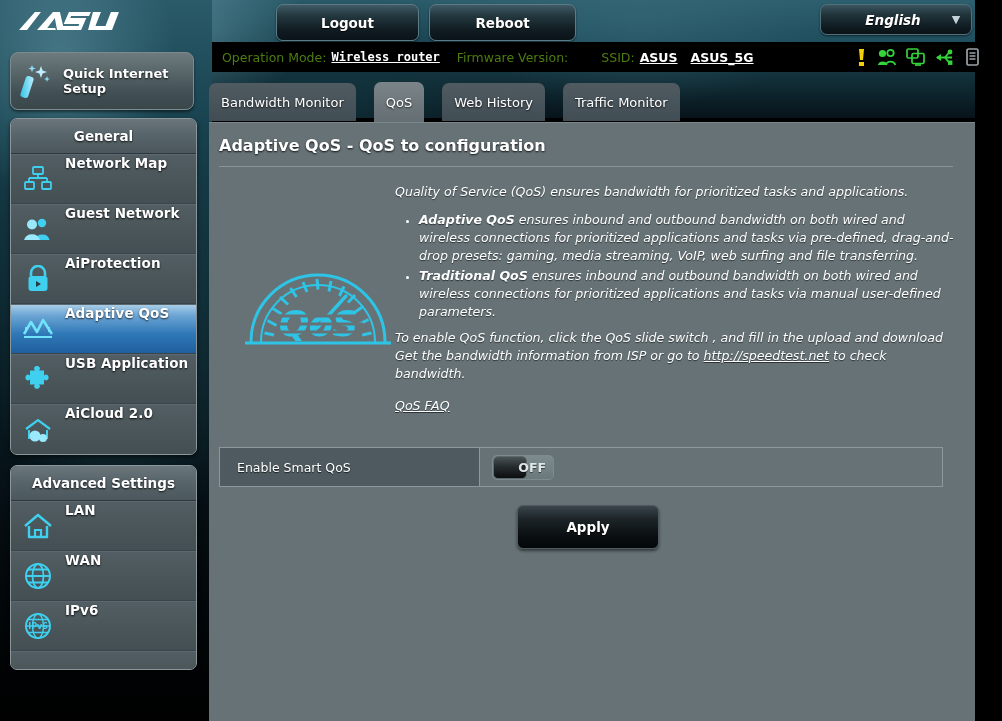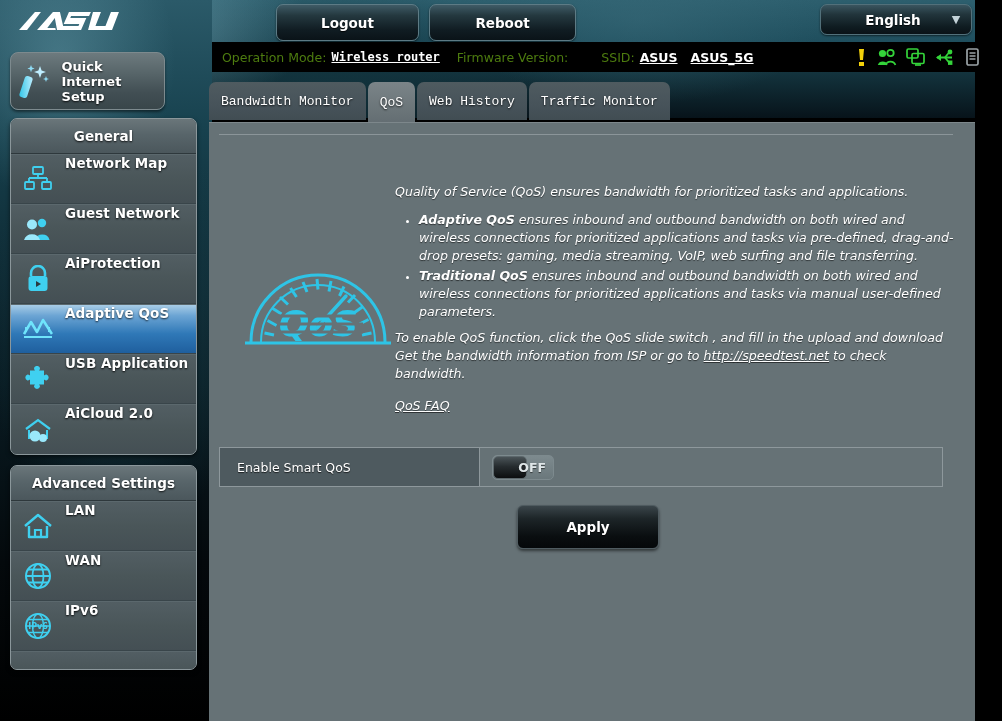--- a/index.html
+++ b/index.html
@@ -77,20 +77,21 @@
     background: linear-gradient(180deg, #3a555f 0%, #22353c 32%, #0f1c21 75%, #0a1217 100%);
     display: flex; align-items: center;
     cursor: pointer;
     box-shadow: 0 1px 2px rgba(0,0,0,0.55);
   }
   #lang-select .lang-label {
     flex: 1; text-align: center;
     color: #ffffff; font-size: 13.5px; font-weight: 700;
     text-shadow: 0 1px 1px rgba(0,0,0,0.85);
     padding-left: 24px;
+    font-style: italic;
   }
   #lang-select .caret {
     width: 30px; text-align: center; color: #c3d2d8; font-size: 11px;
   }
 
   
   .opbar {
     position: absolute; left: 212px; top: 42px; width: 790px; height: 30px;
     background: #000000;
     display: flex; align-items: center;
@@ -110,21 +111,21 @@
     font-size: 12.5px; cursor: pointer;
   }
   .status-icons {
     position: absolute; right: 22px; top: 0; height: 30px;
     display: flex; align-items: center; gap: 9px;
   }
   .status-icons svg { display: block; cursor: pointer; }
 
   
   #qis {
-    position: absolute; left: 10px; top: 52px; width: 155px; height: 58px;
+    position: absolute; left: 10px; top: 52px; width: 184px; height: 58px;
     border-radius: 8px;
     border: 1px solid #7d8a8e;
     background: linear-gradient(180deg, #6d7a7e 0%, #566468 38%, #424f54 70%, #39464a 100%);
     display: flex; align-items: center;
     box-shadow: 0 2px 3px rgba(0,0,0,0.5);
     cursor: pointer;
   }
   #qis .qis-icon { width: 52px; display: flex; align-items: center; justify-content: center; }
   #qis .qis-text {
     color: #ffffff; font-size: 13px; font-weight: 700; line-height: 15px;
@@ -183,21 +184,21 @@
   }
   .side-item-partial {
     height: 18px;
     border-top: 1px solid #5b686d;
     background: linear-gradient(180deg, #525e63 0%, #4a5659 100%);
   }
 
   
   .tabs {
     position: absolute; left: 209px; top: 82px; height: 40px;
-    display: flex; align-items: flex-start; gap: 2px; font-family: Liberation Mono, monospace;
+    display: flex; align-items: center; gap: 18px;
   }
   .tab {
     height: 38px;
     padding: 0 12px;
     border-radius: 7px 7px 0 0;
     background: linear-gradient(180deg, #4f5b60 0%, #47535a 60%, #414d53 100%);
     color: #ffffff; font-size: 13px;
     display: flex; align-items: center;
     text-shadow: 0 1px 2px rgba(0,0,0,0.8);
     cursor: pointer;
@@ -515,20 +516,21 @@
 
   <div class="tabs">
     <div class="tab">Bandwidth Monitor</div>
     <div class="tab active">QoS</div>
     <div class="tab">Web History</div>
     <div class="tab">Traffic Monitor</div>
   </div>
 
   <div id="content">
 
+    <div class="page-title">Adaptive QoS - QoS to configuration</div>
     <div class="title-rule"></div>
 
     <div class="qos-logo">
       <svg width="150" height="100" viewBox="0 0 150 100">
         <g stroke="#2ec4e6" fill="none">
           <path d="M8 94 A67 67 0 0 1 142 94" stroke-width="3"></path>
           <path d="M18 94 A57 57 0 0 1 132 94" stroke-width="2"></path>
           <path d="M2 95 H148" stroke-width="3"></path>
         </g>
         <g stroke="#2ec4e6" stroke-width="3">

